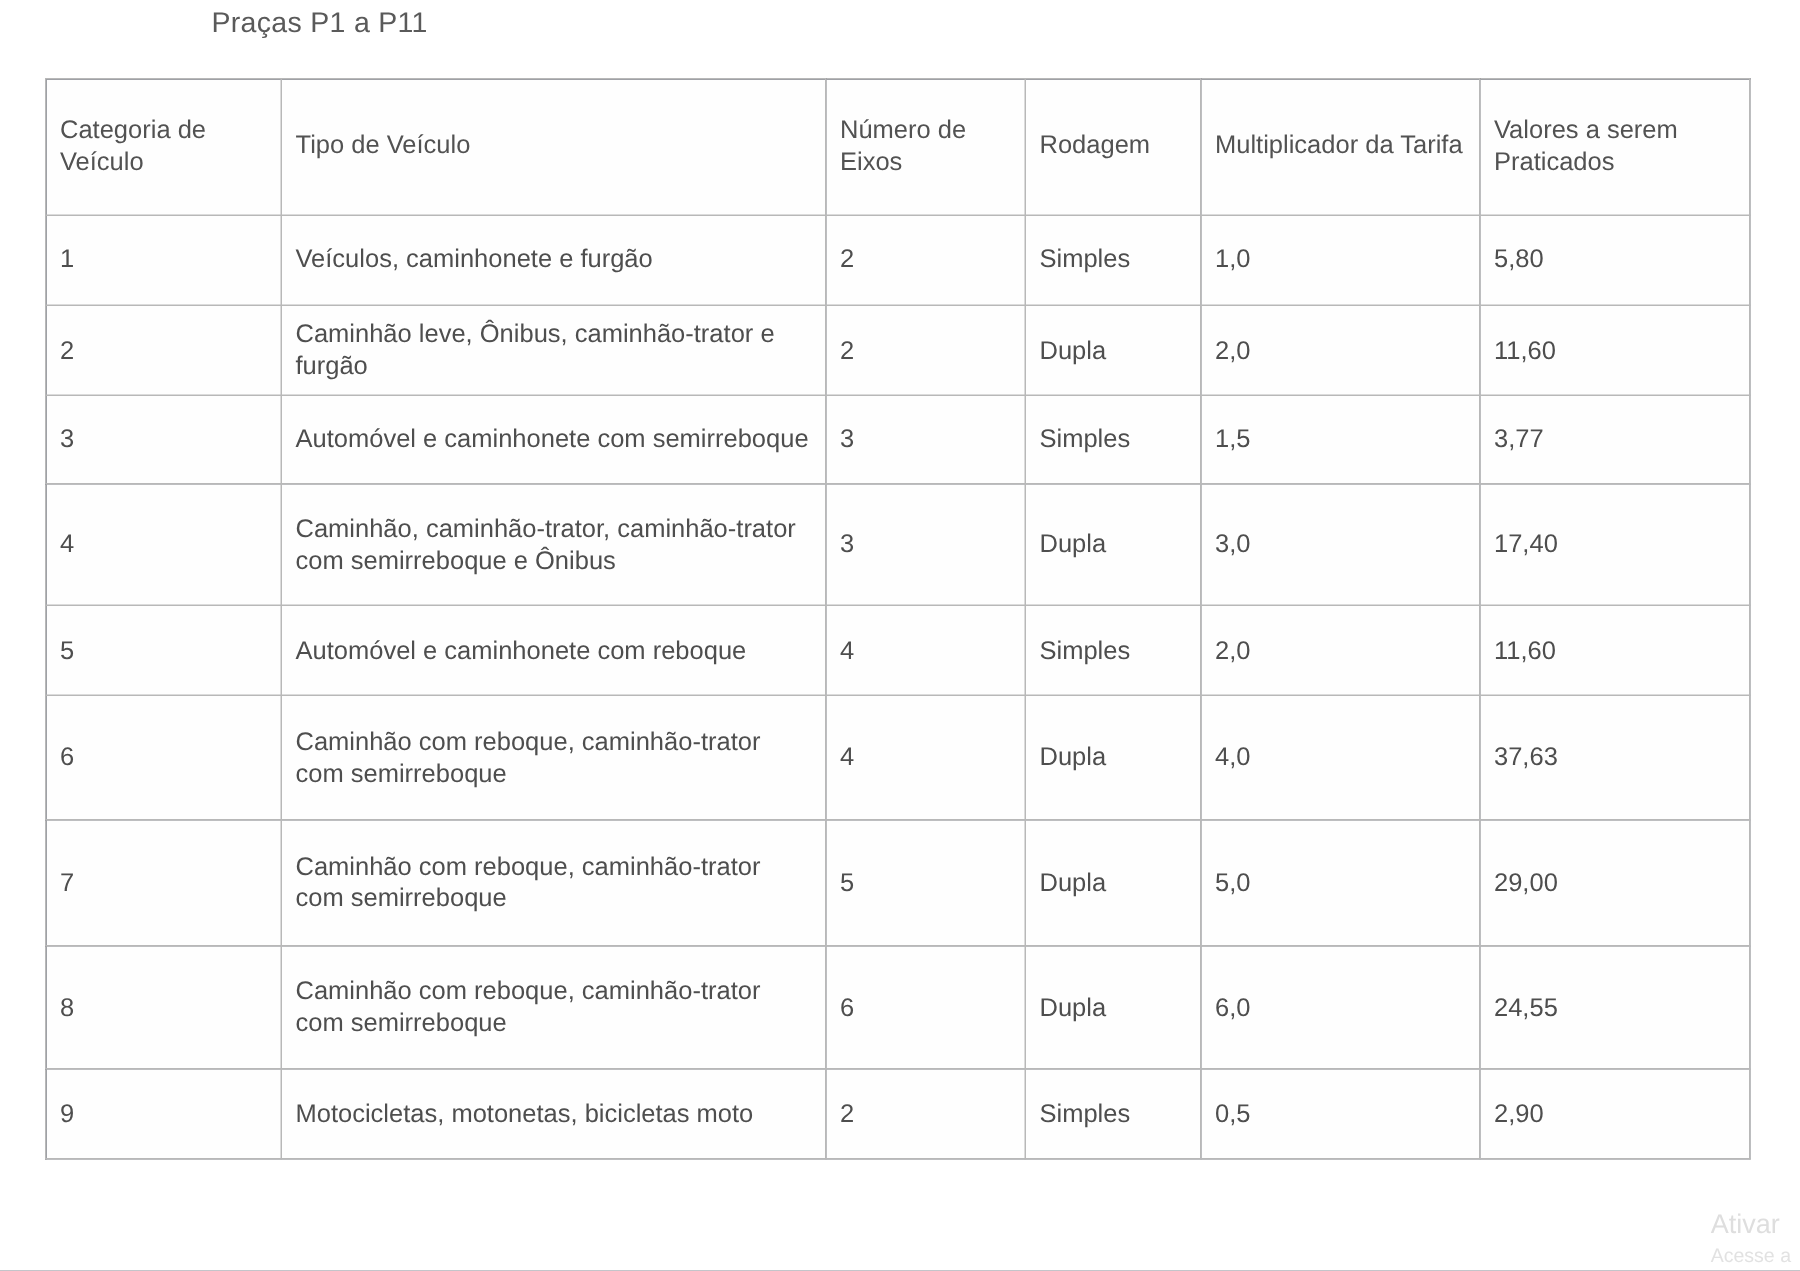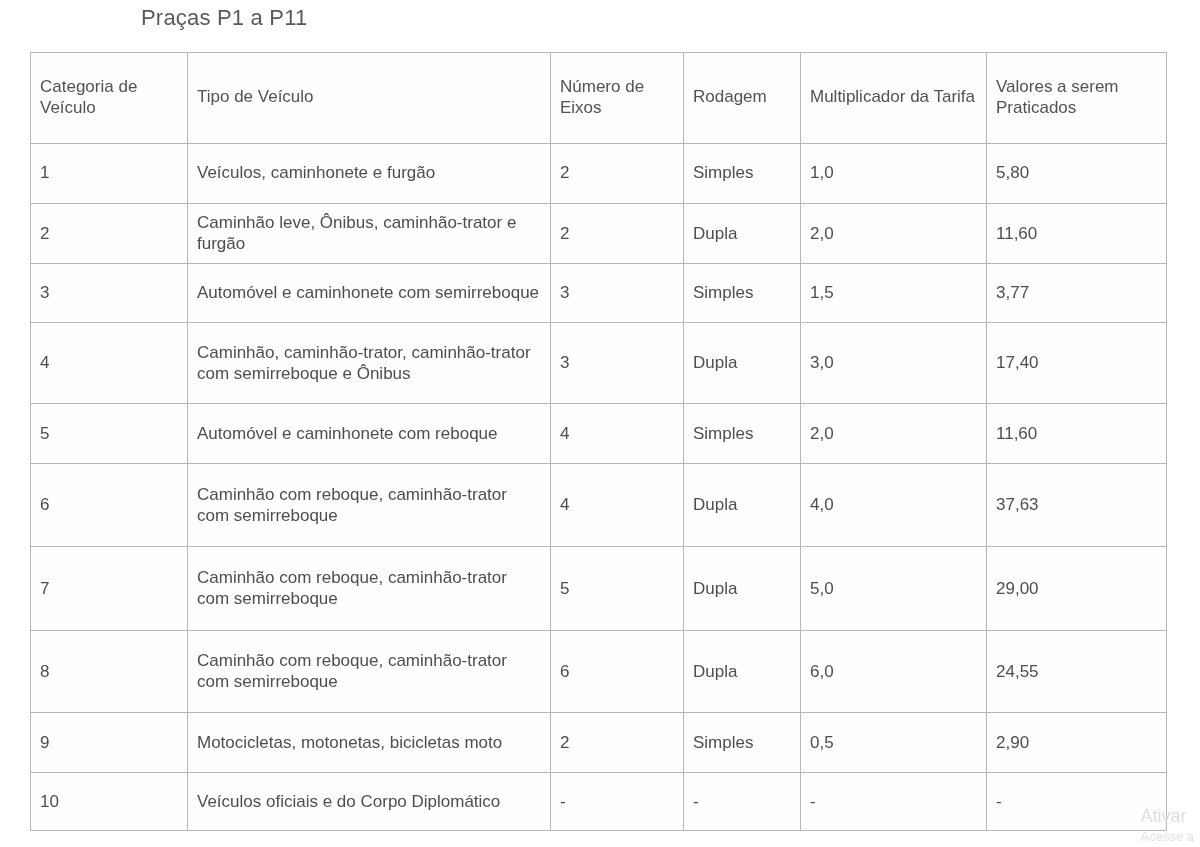--- a/index.html
+++ b/index.html
@@ -20,21 +20,21 @@
     position: relative;
     width: 1200px;
     height: 847px;
     box-sizing: border-box;
   }
 
   .doc-title {
     position: absolute;
     left: 141px;
     top: 5px;
-    font-size: 22px;
+    font-size: 19px;
     color: #5a5a5a;
     letter-spacing: 0.2px;
     white-space: nowrap;
   }
 
   .tariff-table {
     position: absolute;
     left: 30px;
     top: 52px;
     width: 1136px;
@@ -198,28 +198,20 @@
         <td>24,55</td>
       </tr>
       <tr class="h60">
         <td>9</td>
         <td>Motocicletas, motonetas, bicicletas moto</td>
         <td>2</td>
         <td>Simples</td>
         <td>0,5</td>
         <td>2,90</td>
       </tr>
-      <tr class="h58">
-        <td>10</td>
-        <td>Veículos oficiais e do Corpo Diplomático</td>
-        <td>-</td>
-        <td>-</td>
-        <td>-</td>
-        <td>-</td>
-      </tr>
     </tbody>
   </table>
 
   <div class="watermark">
     <div class="wm-title">Ativar</div>
     <div class="wm-sub">Acesse a</div>
   </div>
 
 </div>
 

